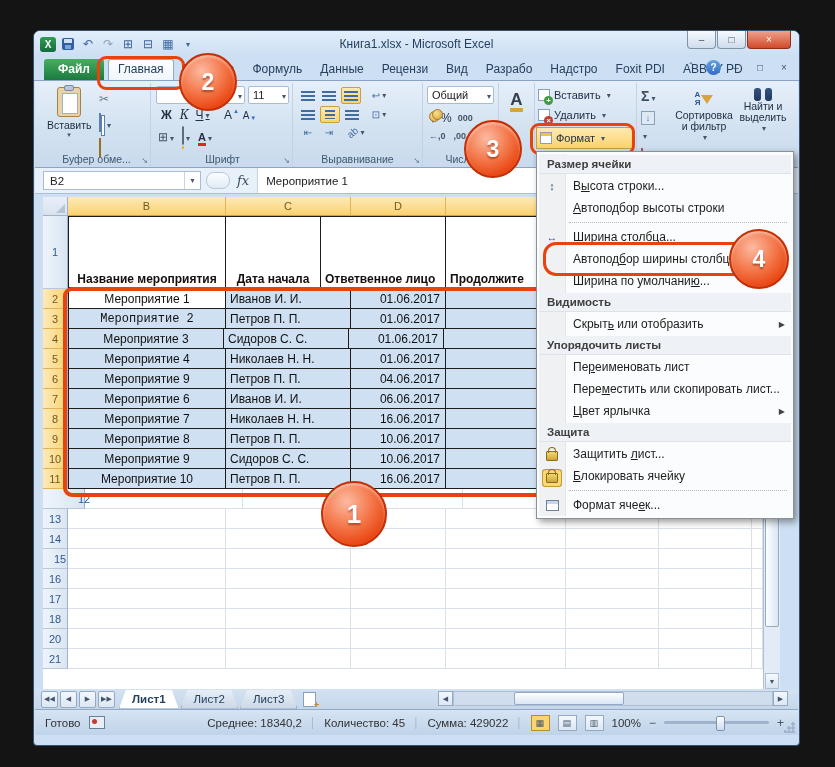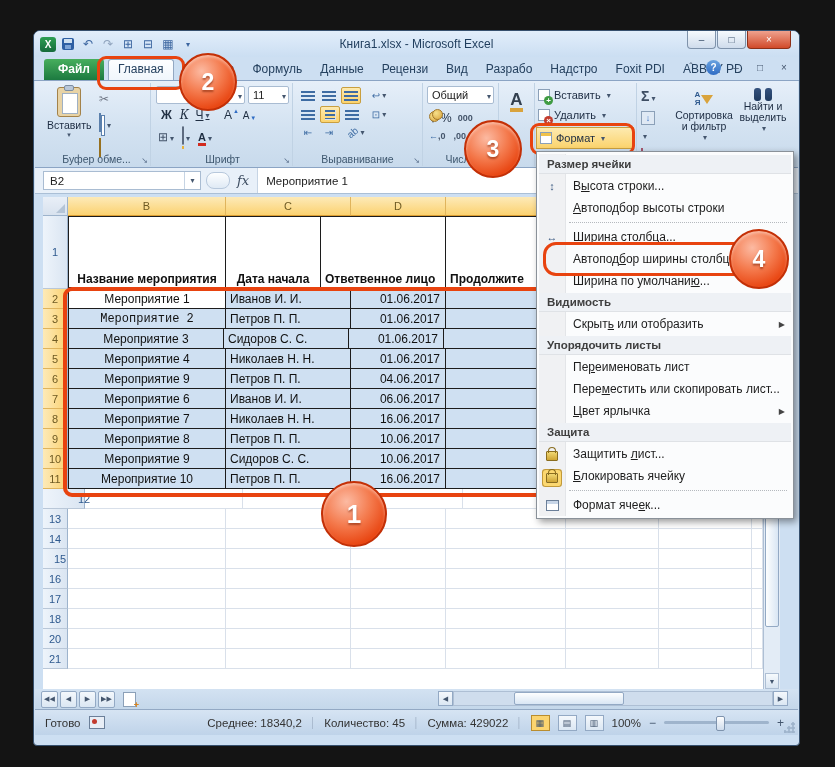--- a/index.html
+++ b/index.html
@@ -722,20 +722,25 @@
     </div>
 
   <div class="redbox" style="left:509px;top:211px;width:207px;height:28px;border-width:3px;border-radius:13px;z-index:60;"></div>
   <div class="circle" style="left:695px;top:198px;width:56px;height:56px;font-size:23px;z-index:61;">4</div>
 
   <div class="stabs">
     <span class="snav">◀◀</span>
     <span class="snav">◀</span>
     <span class="snav">▶</span>
     <span class="snav">▶▶</span>
+    <span id="stabs" style="display:flex;align-items:center;">
+        <span class="stab active">Лист1</span>
+        <span class="stab">Лист2</span>
+        <span class="stab">Лист3</span>
+      </span>
     <span class="i-newsheet"></span>
     <div class="hscroll">
       <span class="harr">◀</span>
       <span class="htrack">
           <span class="hthumb"></span>
         </span>
       <span class="harr">▶</span>
     </div>
   </div>
 

